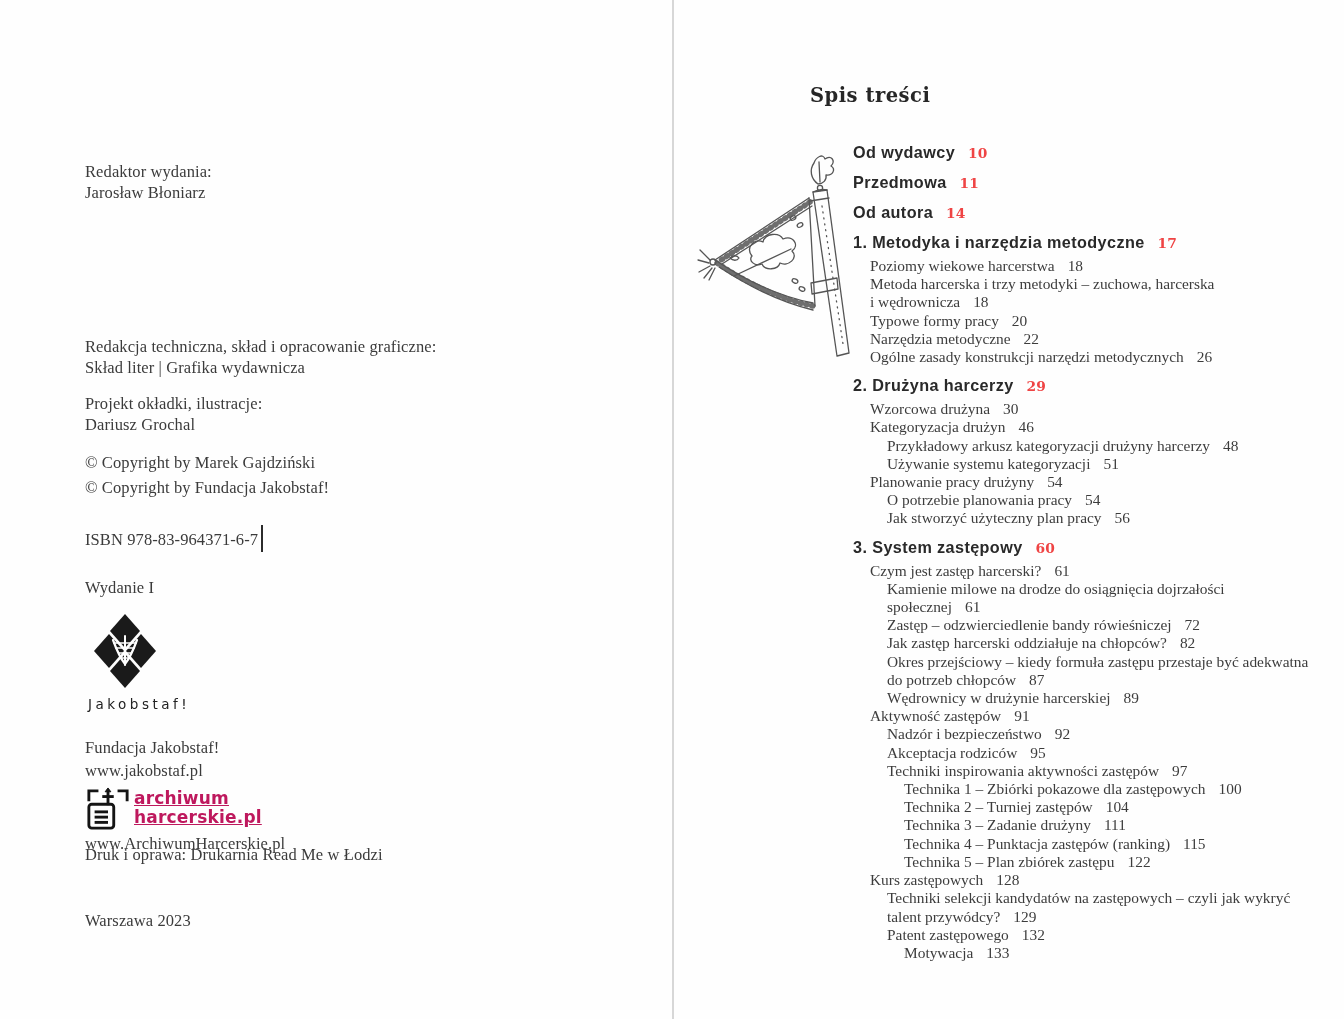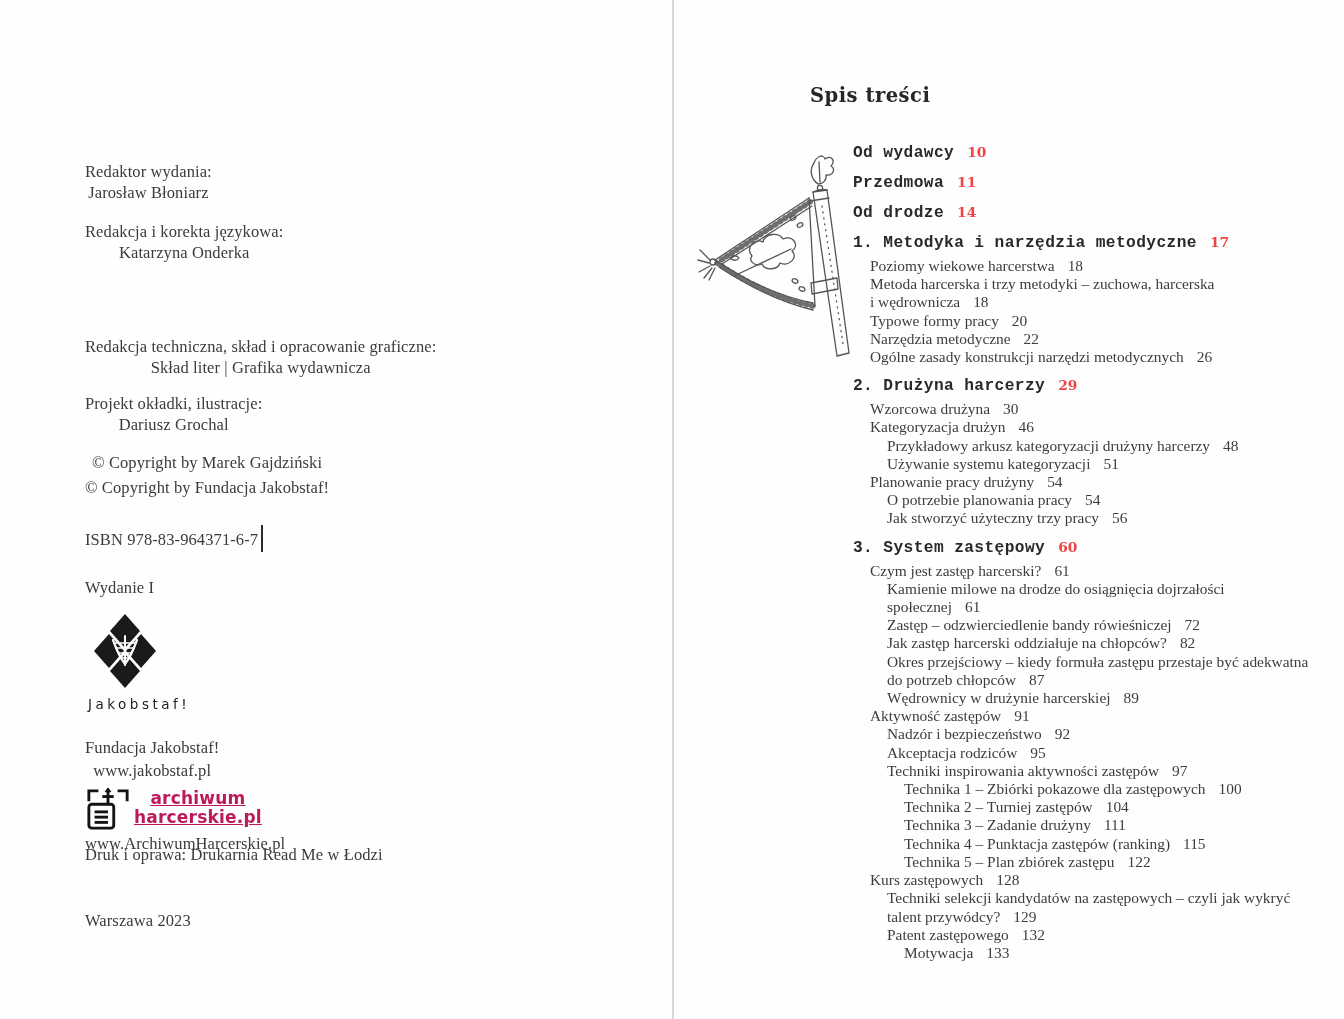--- a/index.html
+++ b/index.html
@@ -2,21 +2,21 @@
 <html><head>
 <meta charset="utf-8">
 <title>Spis treści</title>
 <style>
   html,body{margin:0;padding:0;background:#ffffff;}
   #stage{position:relative;width:1344px;height:1019px;background:#fefefe;overflow:hidden;
          font-family:"Liberation Serif",serif;}
 
   
   .page{position:absolute;top:0;height:1019px;background:transparent;}
-  #page-left{left:0;width:752px;text-align:center;}
+  #page-left{left:0;width:752px;}
   #page-right{left:674px;width:802px;}
   #gutter{position:absolute;left:672px;top:0;width:2px;height:1019px;background:#d7d7d7;}
 
   
   .blk{position:absolute;left:85px;font:16.5px/21px "Liberation Serif",serif;color:#3b3b3b;
        white-space:pre-line;letter-spacing:.1px;}
   #b1{top:161px} #b2{top:221px} #b3{top:282px} #b4{top:336px} #b5{top:393px}
   #b6{top:450px;line-height:25px}
   #b7{top:525px} #b8{top:577px}
   #b10{top:736px;line-height:23px}
@@ -39,39 +39,37 @@
   #toc-title{position:absolute;left:136px;top:84px;font:bold 19.5px "DejaVu Serif",serif;
              letter-spacing:.5px;color:#262626;}
   #pennant{position:absolute;left:22px;top:146px;}
   #toc{position:absolute;left:179px;top:133px;width:500px;}
 
   .toc-row{line-height:18.2px;font-size:15.4px;color:#3c3c3c;}
   .toc-row .t{white-space:pre-line;}
   .toc-row .pg{display:inline-block;margin-left:13px;}
   .front{line-height:19px;margin-bottom:11px;}
   .chapter{line-height:20px;margin-top:9px;margin-bottom:4px;}
-  .front .t,.chapter .t{font-family:Liberation Mono, monospace;font-weight:bold;font-size:16.2px;
+  .front .t,.chapter .t{font-family:Liberation Sans, sans-serif;font-weight:bold;font-size:16.2px;
         letter-spacing:.4px;color:#292929;}
   .front .pg,.chapter .pg{font-family:"DejaVu Serif",serif;font-weight:bold;font-size:13.8px;
         color:#ef4444;}
   .lvl1{padding-left:17px;}
   .lvl2{padding-left:34px;}
   .lvl3{padding-left:51px;}
   svg{display:block;}
 </style>
 </head>
 <body>
 
 <div id="stage">
 
   <div class="page" id="page-left">
     <div class="blk" id="b1">Redaktor wydania:
 Jarosław Błoniarz</div>
-    <div class="blk" id="b2">Redakcja i korekta językowa:
-Katarzyna Onderka</div>
     <div class="blk" id="b4">Redakcja techniczna, skład i opracowanie graficzne:
 Skład liter | Grafika wydawnicza</div>
     <div class="blk" id="b6">© Copyright by Marek Gajdziński
 © Copyright by Fundacja Jakobstaf!</div>
     <div class="blk" id="b5">Projekt okładki, ilustracje:
 Dariusz Grochal</div>
     <div class="blk" id="b7"><span>ISBN 978-83-964371-6-7</span><span class="cursor"></span></div>
     <div class="blk" id="b8">Wydanie I</div>
 
     <div id="jak-logo">
@@ -161,36 +159,36 @@
           <ellipse cx="99" cy="135" rx="3" ry="2" transform="rotate(25 99 135)"></ellipse>
           <ellipse cx="106" cy="143" rx="3" ry="2" transform="rotate(25 106 143)"></ellipse>
           <path d="M34 112 C37 109 41 109 43 112 C41 115 37 115 34 112 Z"></path>
         </g>
       </svg>
     </div>
 
     <div id="toc">
         <div class="toc-row chapter front"><span class="t">Od wydawcy</span><span class="pg">10</span></div>
         <div class="toc-row chapter front"><span class="t">Przedmowa</span><span class="pg">11</span></div>
-        <div class="toc-row chapter front"><span class="t">Od drodze</span><span class="pg">14</span></div>
+        <div class="toc-row chapter front"><span class="t">Od autora</span><span class="pg">14</span></div>
         <div class="toc-row chapter"><span class="t">1. Metodyka i narzędzia metodyczne</span><span class="pg">17</span></div>
         <div class="toc-row lvl1"><span class="t">Poziomy wiekowe harcerstwa</span><span class="pg">18</span></div>
         <div class="toc-row lvl1"><span class="t">Metoda harcerska i trzy metodyki – zuchowa, harcerska
 i wędrownicza</span><span class="pg">18</span></div>
         <div class="toc-row lvl1"><span class="t">Typowe formy pracy</span><span class="pg">20</span></div>
         <div class="toc-row lvl1"><span class="t">Narzędzia metodyczne</span><span class="pg">22</span></div>
         <div class="toc-row lvl1"><span class="t">Ogólne zasady konstrukcji narzędzi metodycznych</span><span class="pg">26</span></div>
         <div class="toc-row chapter"><span class="t">2. Drużyna harcerzy</span><span class="pg">29</span></div>
         <div class="toc-row lvl1"><span class="t">Wzorcowa drużyna</span><span class="pg">30</span></div>
         <div class="toc-row lvl1"><span class="t">Kategoryzacja drużyn</span><span class="pg">46</span></div>
         <div class="toc-row lvl2"><span class="t">Przykładowy arkusz kategoryzacji drużyny harcerzy</span><span class="pg">48</span></div>
         <div class="toc-row lvl2"><span class="t">Używanie systemu kategoryzacji</span><span class="pg">51</span></div>
         <div class="toc-row lvl1"><span class="t">Planowanie pracy drużyny</span><span class="pg">54</span></div>
         <div class="toc-row lvl2"><span class="t">O potrzebie planowania pracy</span><span class="pg">54</span></div>
-        <div class="toc-row lvl2"><span class="t">Jak stworzyć użyteczny trzy pracy</span><span class="pg">56</span></div>
+        <div class="toc-row lvl2"><span class="t">Jak stworzyć użyteczny plan pracy</span><span class="pg">56</span></div>
         <div class="toc-row chapter"><span class="t">3. System zastępowy</span><span class="pg">60</span></div>
         <div class="toc-row lvl1"><span class="t">Czym jest zastęp harcerski?</span><span class="pg">61</span></div>
         <div class="toc-row lvl2"><span class="t">Kamienie milowe na drodze do osiągnięcia dojrzałości
 społecznej</span><span class="pg">61</span></div>
         <div class="toc-row lvl2"><span class="t">Zastęp – odzwierciedlenie bandy rówieśniczej</span><span class="pg">72</span></div>
         <div class="toc-row lvl2"><span class="t">Jak zastęp harcerski oddziałuje na chłopców?</span><span class="pg">82</span></div>
         <div class="toc-row lvl2"><span class="t">Okres przejściowy – kiedy formuła zastępu przestaje być adekwatna
 do potrzeb chłopców</span><span class="pg">87</span></div>
         <div class="toc-row lvl2"><span class="t">Wędrownicy w drużynie harcerskiej</span><span class="pg">89</span></div>
         <div class="toc-row lvl1"><span class="t">Aktywność zastępów</span><span class="pg">91</span></div>

